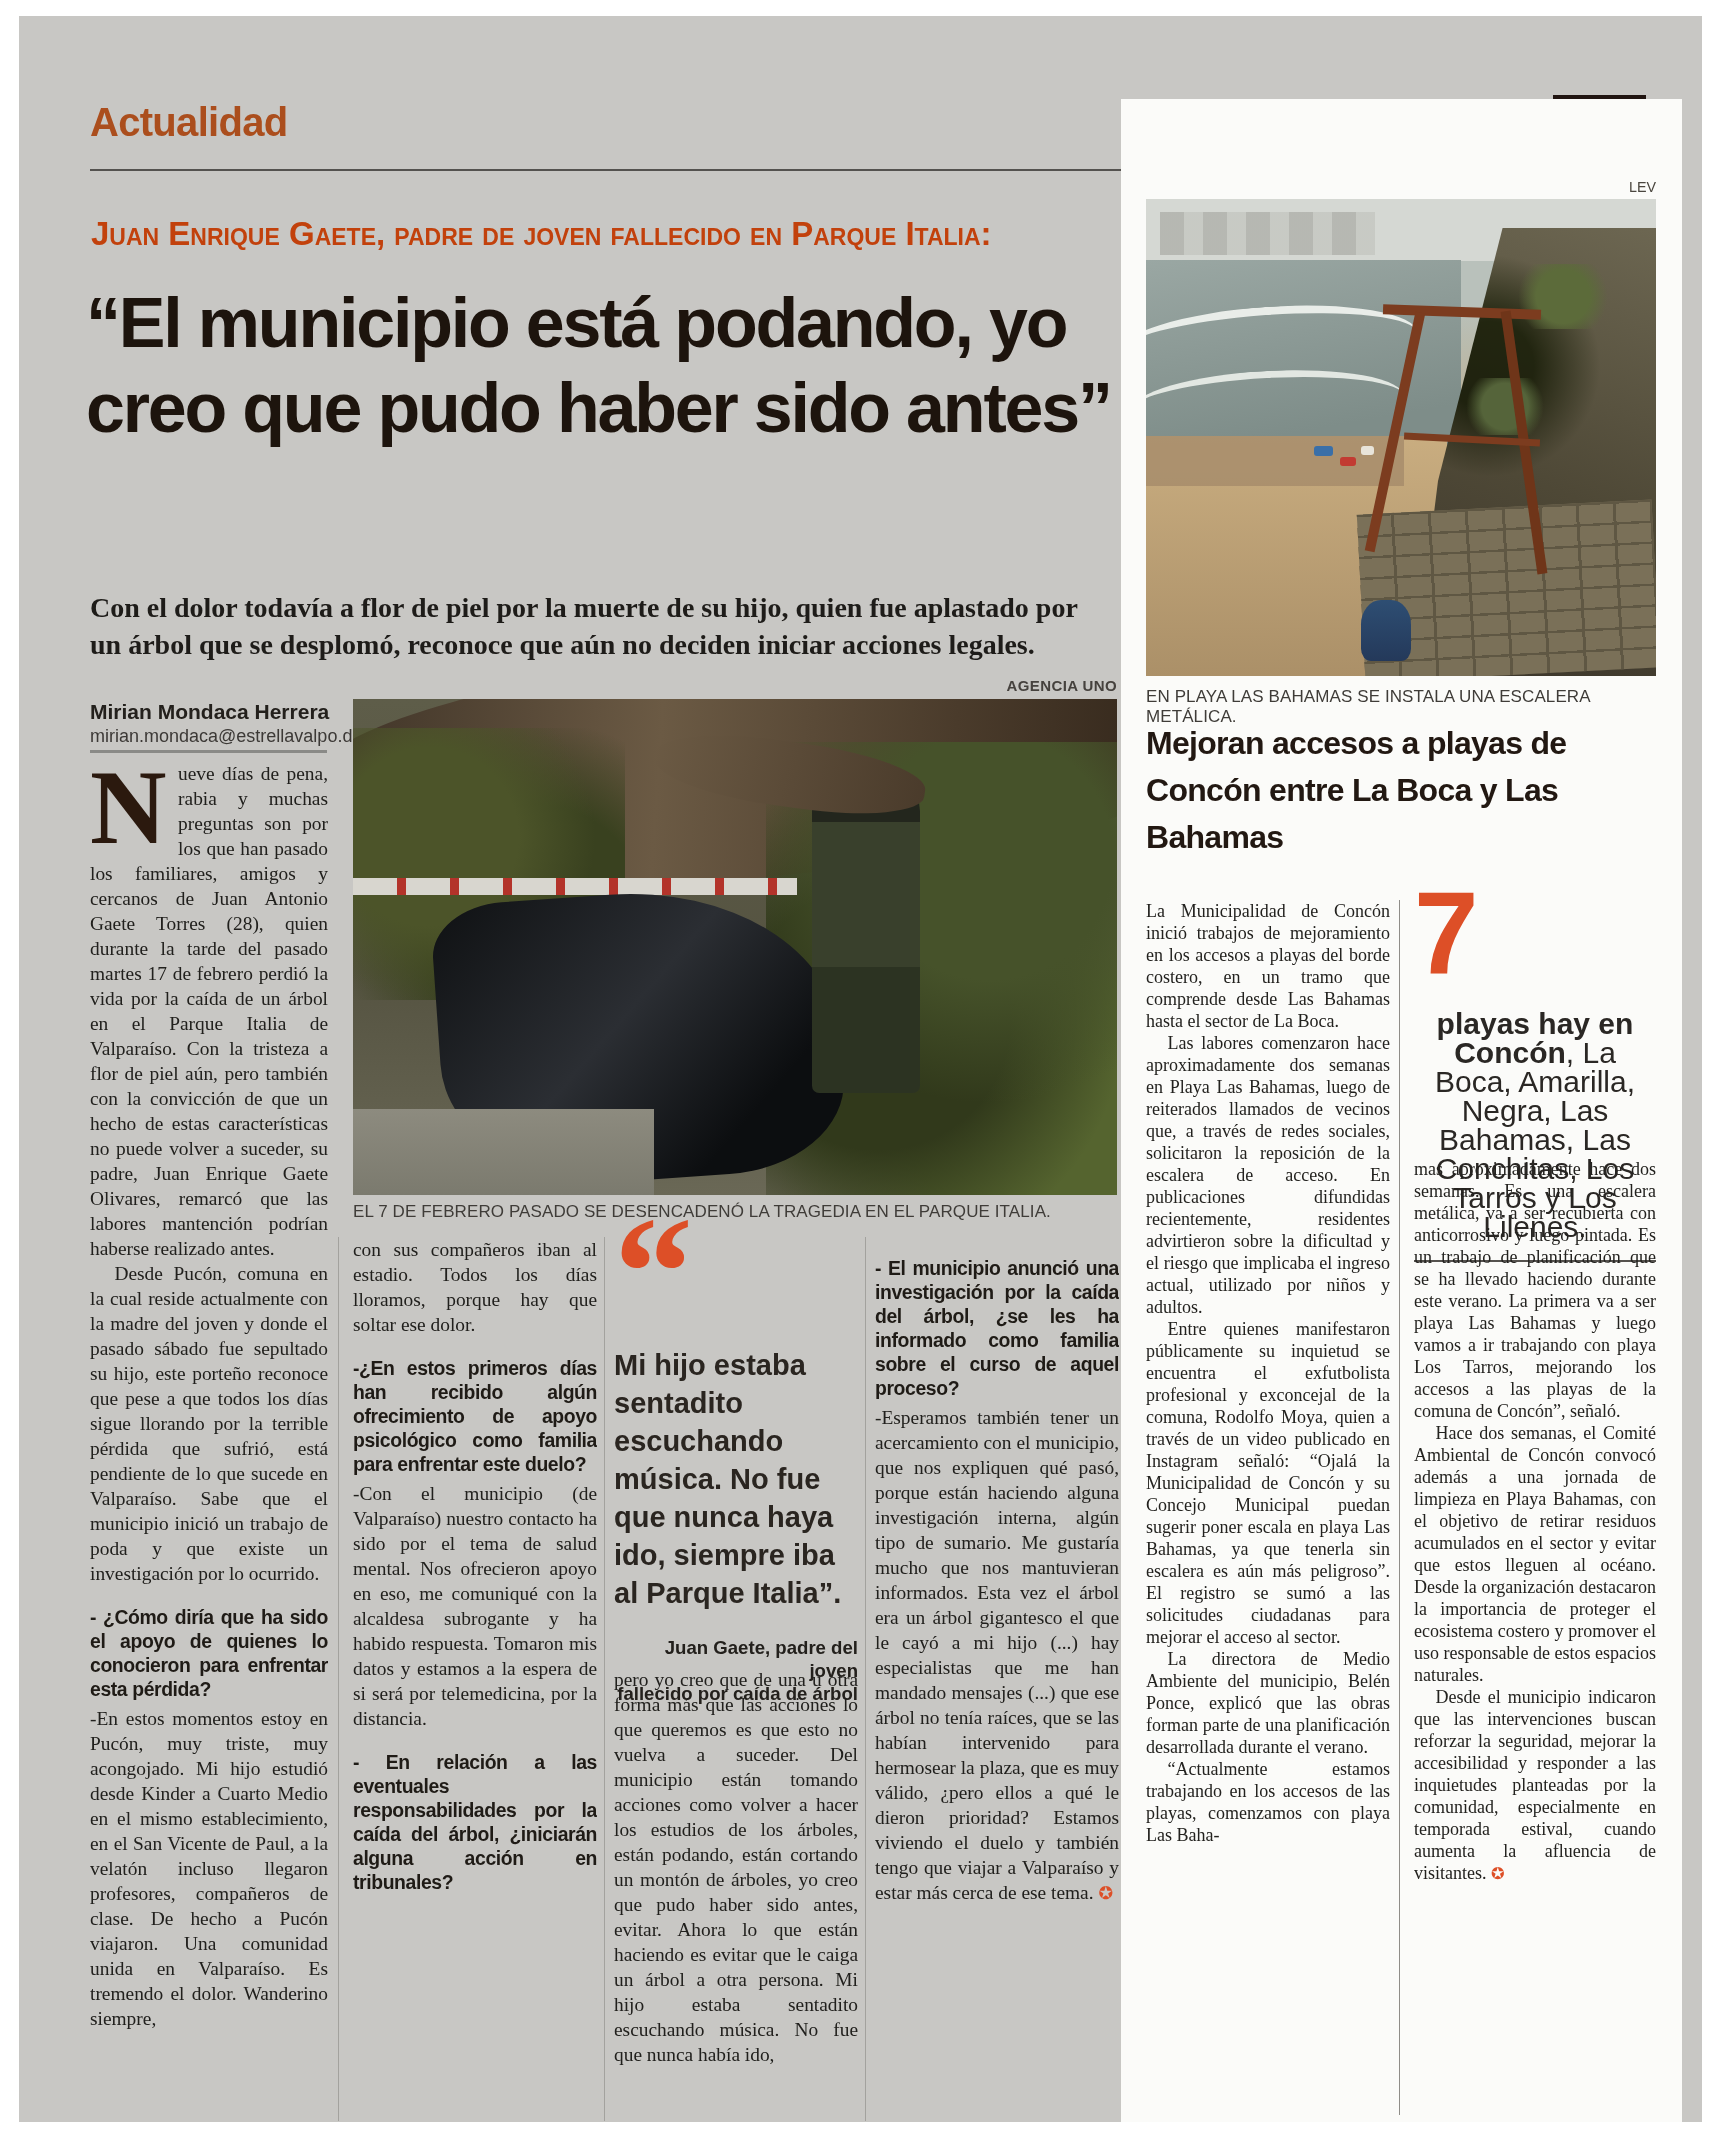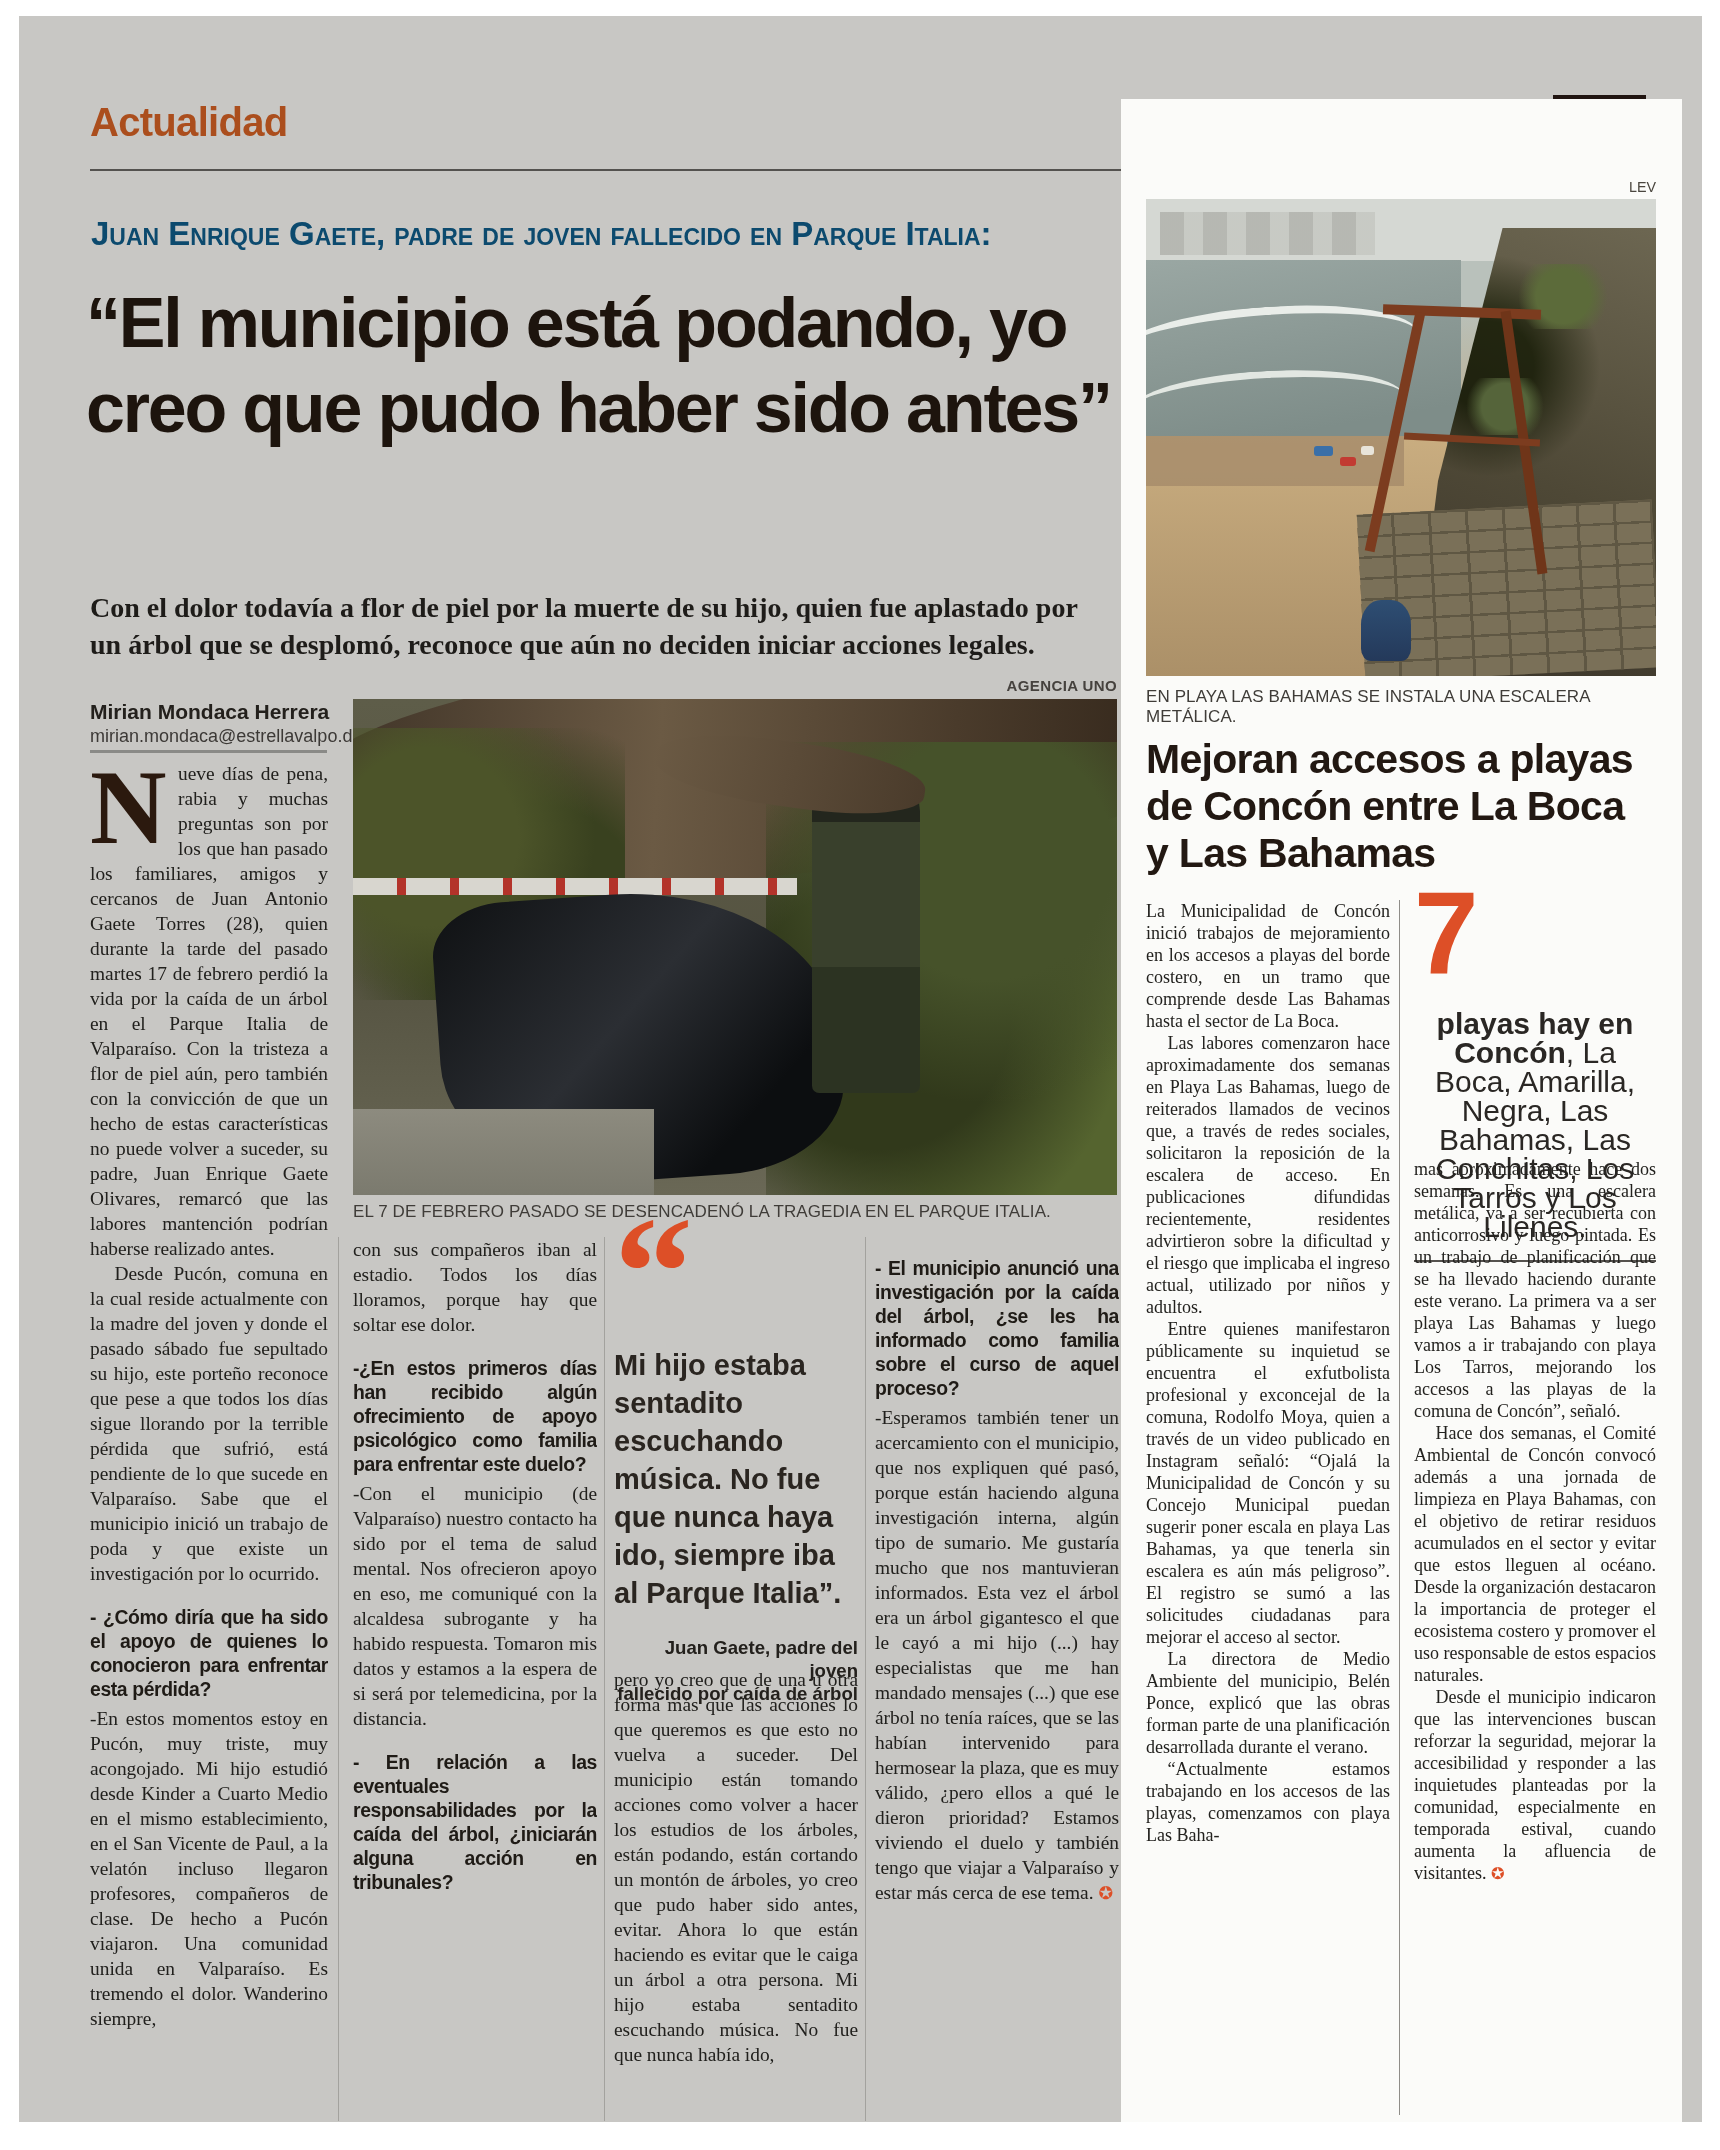--- a/index.html
+++ b/index.html
@@ -11,21 +11,21 @@
   .page{left:18.6px;top:16px;width:1683px;height:2106px;background:#c8c7c4;}
   
   .section-title{font-size:40px;font-weight:bold;color:#ab4e1d;letter-spacing:-0.7px;}
   .header-rule{height:2.2px;background:#54524f;}
   .masthead{text-align:right;color:#2a2724;}
   .masthead-name{font-weight:bold;font-size:24px;line-height:27px;}
   .masthead-date{font-size:22px;line-height:26px;letter-spacing:-0.4px;}
   .pagebox{background:#211511;color:#f7f3ee;font-weight:bold;font-size:47px;
     display:flex;align-items:center;justify-content:center;}
   
-  .kicker{font-weight:bold;font-variant:small-caps;font-size:33px;color:#0c4a6e;}
+  .kicker{font-weight:bold;font-variant:small-caps;font-size:33px;color:#c2410c;}
   .headline{font-weight:bold;font-size:70px;line-height:85px;letter-spacing:-2.2px;color:#1d140d;}
   .subhead{font-family:"Liberation Serif",serif;font-weight:bold;font-size:28px;line-height:37px;color:#1e1c19;}
   .credit{font-size:15px;font-weight:bold;color:#46423e;letter-spacing:0.4px;text-align:right;}
   .byline-name{font-size:21px;font-weight:bold;color:#23201c;line-height:26px;}
   .byline-mail{font-size:18px;color:#3c3936;line-height:22px;}
   .byline-rule{height:2.9px;background:#8a8a87;}
   .bodycol{font-family:"Liberation Serif",serif;font-size:19.4px;line-height:25px;
     color:#21201d;text-align:justify;overflow:hidden;}
   .bodycol p{margin:0;}
   .ind{text-indent:24.4px;}
@@ -35,21 +35,21 @@
      font-size:106px;line-height:79px;color:#2b190e;margin:7.2px 11.5px 0 0;}
   .caption{font-size:17px;color:#3f3c38;letter-spacing:0.1px;}
   .vrule{width:1.4px;background:#a3a29e;}
   .pq-mark{font-family:"Liberation Serif",serif;font-weight:bold;font-size:158px;
      line-height:108px;color:#dd4f27;}
   .pq-text{font-weight:bold;font-size:29px;line-height:38px;color:#2a2520;}
   .pq-attr{font-weight:bold;font-size:18.6px;line-height:23px;color:#23201c;text-align:right;}
   .endmark{color:#dd4f27;font-family:"Liberation Sans",sans-serif;font-size:0.9em;}
   
   .sec-card{background:#fbfbf9;}
-  .sec-headline{font-weight:bold;font-size:41px;line-height:47px;letter-spacing:-0.7px;color:#221812;margin-top:16px;}
+  .sec-headline{font-weight:bold;font-size:32px;line-height:47px;letter-spacing:-0.7px;color:#221812;}
   .sec-body{font-family:"Liberation Serif",serif;font-size:18px;line-height:22px;
     color:#23221f;text-align:justify;overflow:hidden;}
   .sec-body p{margin:0;}
   .sec-body .ind{text-indent:21.5px;}
   .stat-number{font-weight:bold;font-size:116px;line-height:100px;color:#dd4f27;}
   .stat-text{font-size:30px;line-height:29px;color:#2a2724;text-align:center;}
   .stat-rule{height:2.2px;background:#55524e;}
   
   .photo{overflow:hidden;}
   .shape{position:absolute;}

